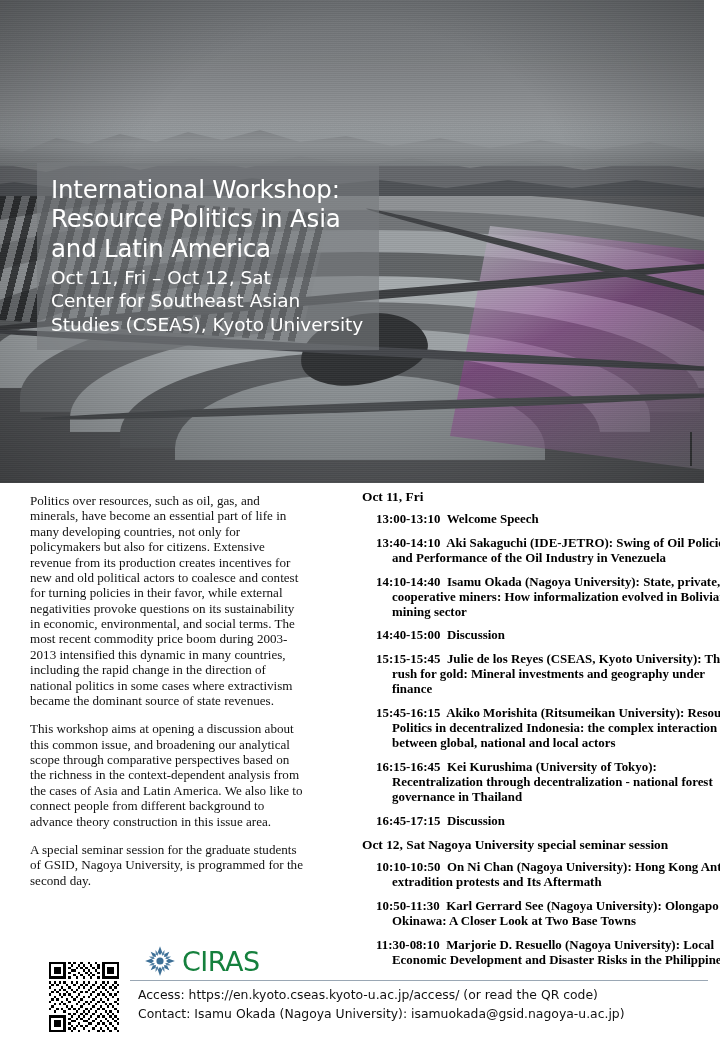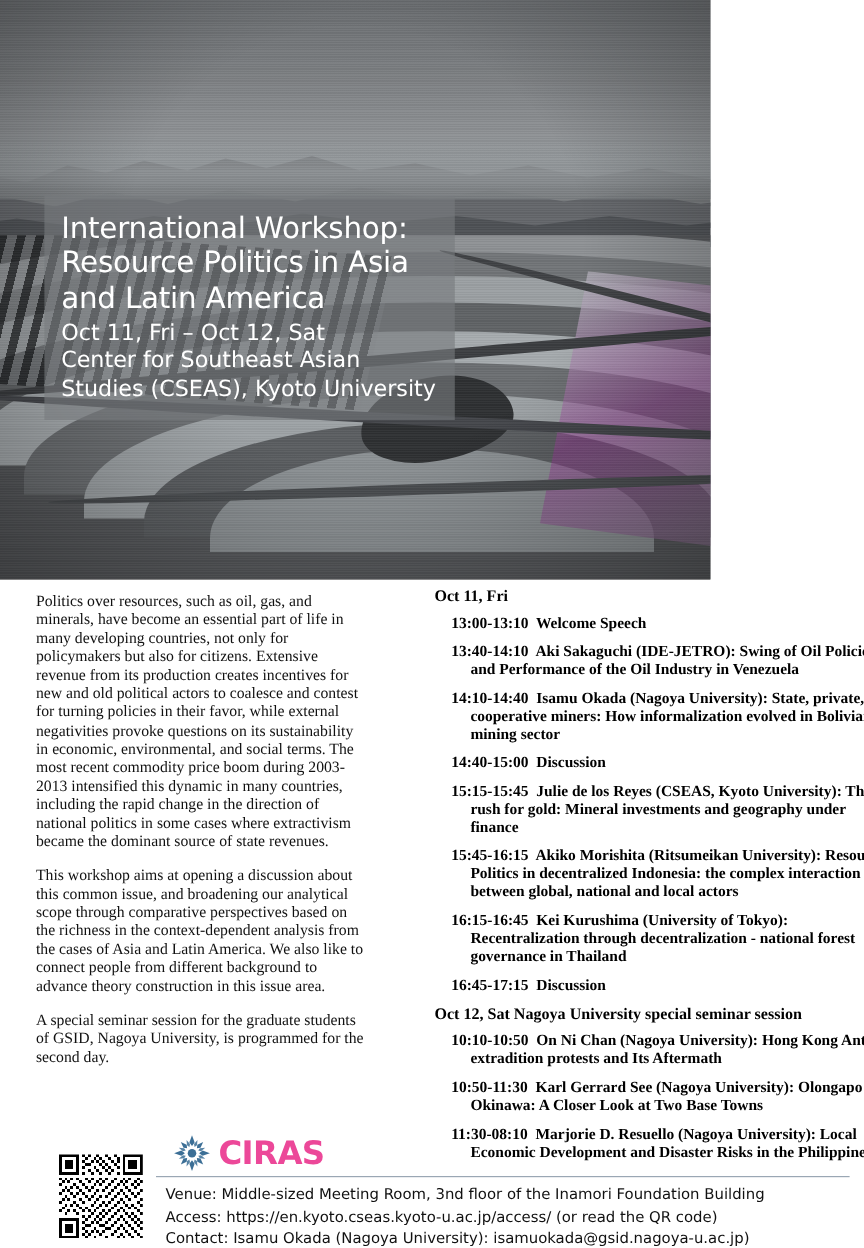--- a/index.html
+++ b/index.html
@@ -9,21 +9,21 @@
     height: 1040px;
     background: #ffffff;
     font-family: "Liberation Serif", serif;
     overflow: hidden;
     position: relative;
   }
 
   
   .hero {
     position: relative;
-    width: 592px;
+    width: 704px;
     height: 483px;
     overflow: hidden;
     background: #6e6e6e;
   }
   .hero-photo { position: absolute; inset: 0; }
 
   
   .sky {
     position: absolute; left: 0; top: 0; width: 720px; height: 152px;
     background: linear-gradient(180deg,#6a6d70 0%,#7b7e81 40%,#8d9093 72%,#9aa0a3 100%);
@@ -199,24 +199,24 @@
   }
   .qr svg { display: block; }
 
   .ciras {
     position: absolute; left: 143px; top: 0px;
     display: flex; align-items: center; gap: 5px;
   }
   .ciras-mark { width: 34px; height: 34px; display: block; }
   .ciras-word {
     font-family: "DejaVu Sans", sans-serif;
-    font-weight: bold;
+    font-weight: normal;
     font-size: 27px;
     letter-spacing: -.5px;
-    color: #ec4899;
+    color: #15803d;
     line-height: 1;
   }
 
   .rule {
     position: absolute; left: 130px; top: 36px;
     width: 578px; height: 1px;
     background: #9aa7b4;
   }
 
   .contact {
@@ -377,17 +377,16 @@
           <path d="M34 20 29 21.6 26.6 20 29 18.4z"></path>
         </g>
       </g>
     </svg>
     <span class="ciras-word">CIRAS</span>
   </div>
 
   <div class="rule"></div>
 
   <div class="contact">
-    <div>Venue: Middle-sized Meeting Room, 3nd floor of the Inamori Foundation Building</div>
     <div>Access: https://en.kyoto.cseas.kyoto-u.ac.jp/access/   (or read the QR code)</div>
     <div>Contact: Isamu Okada (Nagoya University): isamuokada@gsid.nagoya-u.ac.jp)</div>
   </div>
 </div>
 
 </body></html>

